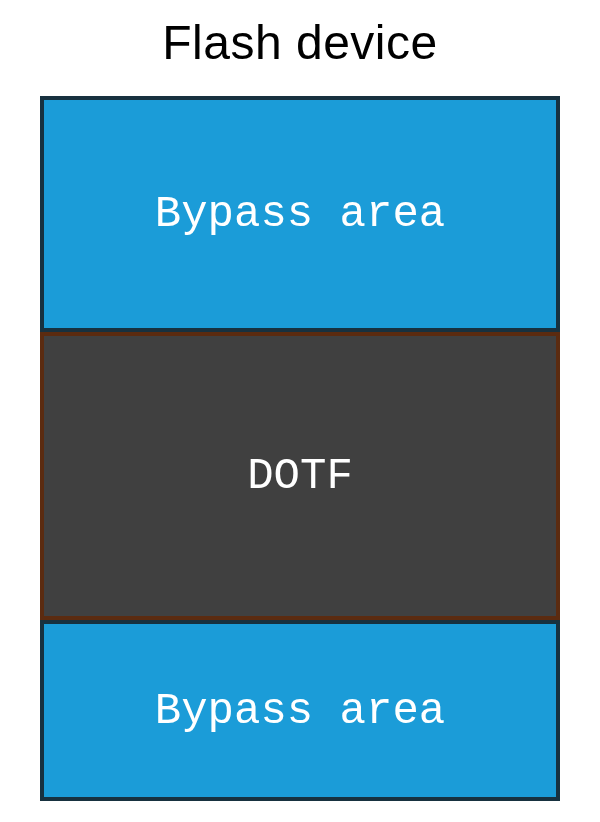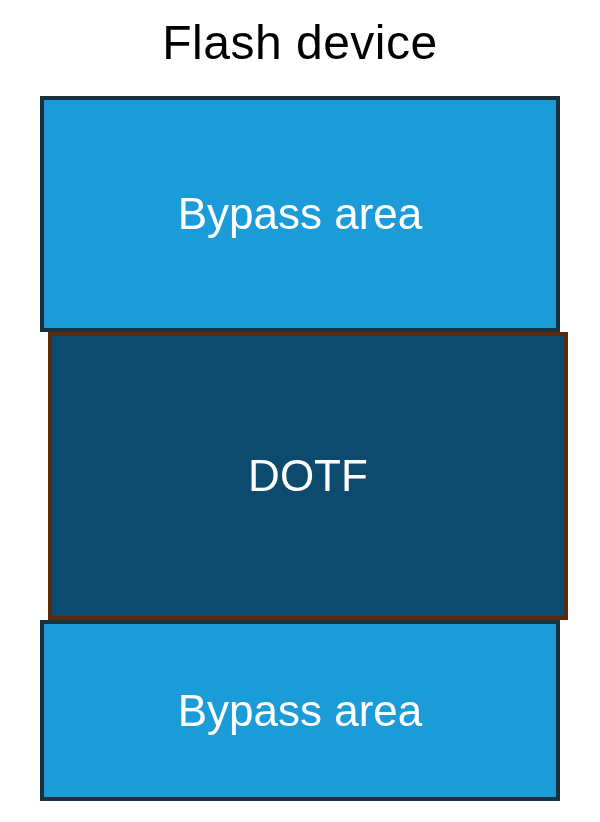--- a/index.html
+++ b/index.html
@@ -39,40 +39,41 @@
     border-style: solid;
     border-width: 4px;
     display: flex;
     flex-direction: column;
     align-items: center;
     justify-content: center;
     color: #ffffff;
     font-size: 44px;
     font-weight: 400;
     text-align: center;
+    font-family: Liberation Mono, monospace;
   }
   .section-top    { height: 236px; }
   .section-middle { height: 288px; }
   .section-bottom { height: 181px; }
   .label-line {
     line-height: 1.5;
   }
 </style>
 </head>
 <body>
 
 <div class="page-title">Flash device</div>
 
 <div class="stack">
 
   <div class="section section-top" style="background-color: rgb(27, 156, 216); border-color: rgb(23, 49, 63);">
     <div class="label-line">Bypass area</div>
   </div>
 
-  <div class="section section-middle" style="background-color: #0c4a6e; border-color: rgb(91, 43, 16); margin-left: 8px;">
+  <div class="section section-middle" style="background-color: #404040; border-color: rgb(91, 43, 16);">
     <div class="label-line">DOTF</div>
   </div>
 
   <div class="section section-bottom" style="background-color: rgb(27, 156, 216); border-color: rgb(23, 49, 63);">
     <div class="label-line">Bypass area</div>
   </div>
 
 </div>
 
 </body></html>

